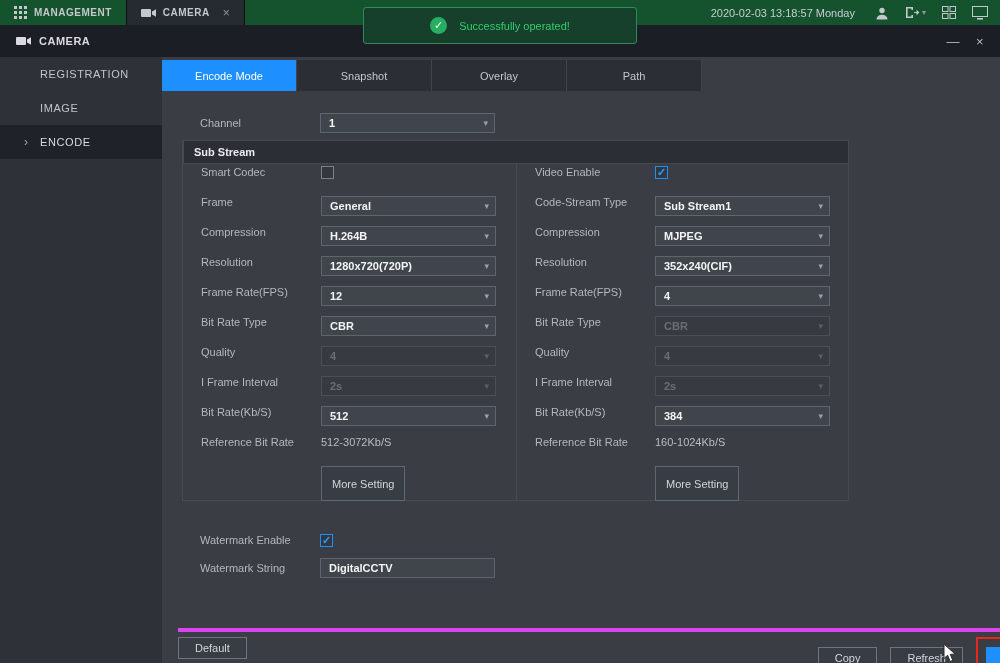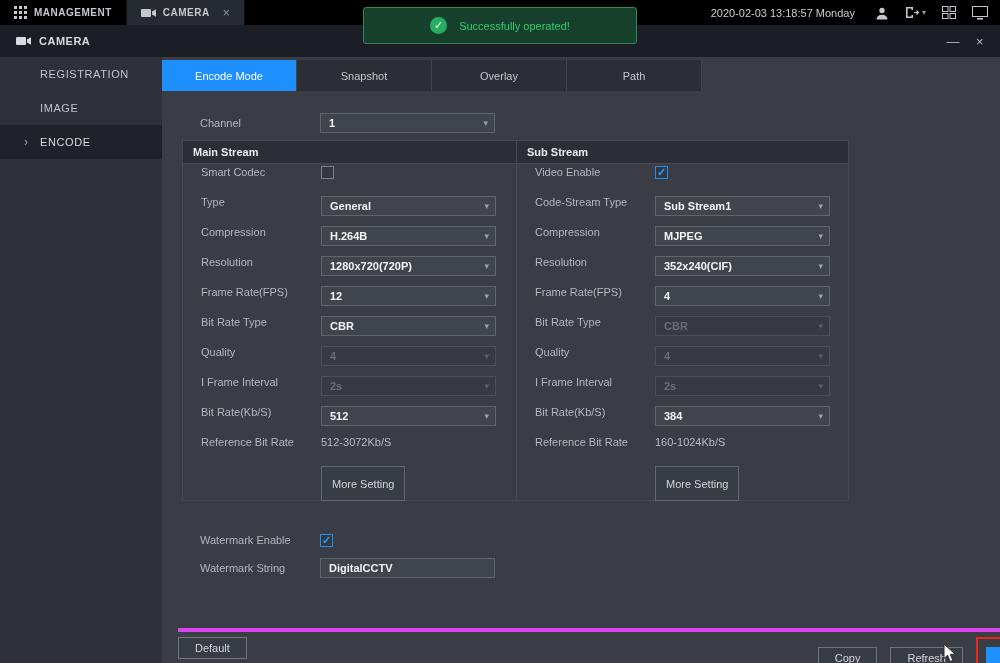--- a/index.html
+++ b/index.html
@@ -1,20 +1,20 @@
 <!DOCTYPE html>
 <html><head>
 <meta charset="utf-8">
 <style>
   *{margin:0;padding:0;box-sizing:border-box}
   html,body{width:1000px;height:663px}
   body{position:relative;background:#3a3e44;font-family:"Liberation Sans",sans-serif;overflow:hidden}
 
   
-  .topbar{position:absolute;left:0;top:0;width:1000px;height:25px;background:#000000;display:flex;align-items:center;color:#c4c7cc;font-size:10px;z-index:5}
+  .topbar{position:absolute;left:0;top:0;width:1000px;height:25px;background:#14532d;display:flex;align-items:center;color:#c4c7cc;font-size:10px;z-index:5}
   .tb-tab{height:25px;display:flex;align-items:center;gap:7px;padding:0 14px;font-weight:bold;letter-spacing:.5px;cursor:pointer}
   .tb-tab.cam{background:#262a31;border-left:1px solid #0d0f13;border-right:1px solid #0d0f13}
   .tb-close{margin-left:6px;color:#90969e;font-size:12px;font-weight:normal;cursor:pointer}
   .tb-right{margin-left:auto;display:flex;align-items:center;gap:16px;padding-right:12px}
   .datetime{font-size:11px;font-weight:normal;color:#c9ccd1;margin-right:4px}
   .tb-icon{display:inline-flex;align-items:center;cursor:pointer}
   .tb-caret{font-size:8px;color:#90969e;margin-left:2px}
 
   
   .titlebar{position:absolute;left:0;top:25px;width:1000px;height:32px;background:#1b1e24;display:flex;align-items:center;gap:8px;color:#d9dbe0;font-size:11px;font-weight:bold;letter-spacing:.5px;padding:0 16px;z-index:4}
@@ -197,32 +197,31 @@
   <div class="channel-row">
     <span class="flabel">Channel</span>
     <div class="dropdown">
       <span class="dd-value">1</span>
       <span class="dd-arrow">▾</span>
     </div>
   </div>
 
   <div class="stream-panel">
     <div class="panel-headers">
-      <div class="hdr">Main Stream</div>
       <div class="hdr sub">Sub Stream</div>
     </div>
     <div class="panel-body">
 
       <div class="col">
         <div class="frow">
           <span class="flabel">Smart Codec</span>
           <span class="checkbox"></span>
         </div>
         <div class="frow">
-          <span class="flabel">Type</span>
+          <span class="flabel">Frame</span>
           <div class="dropdown">
               <span class="dd-value">General</span>
               <span class="dd-arrow">▾</span>
             </div>
         </div>
         <div class="frow">
           <span class="flabel">Compression</span>
           <div class="dropdown">
               <span class="dd-value">H.264B</span>
               <span class="dd-arrow">▾</span>

